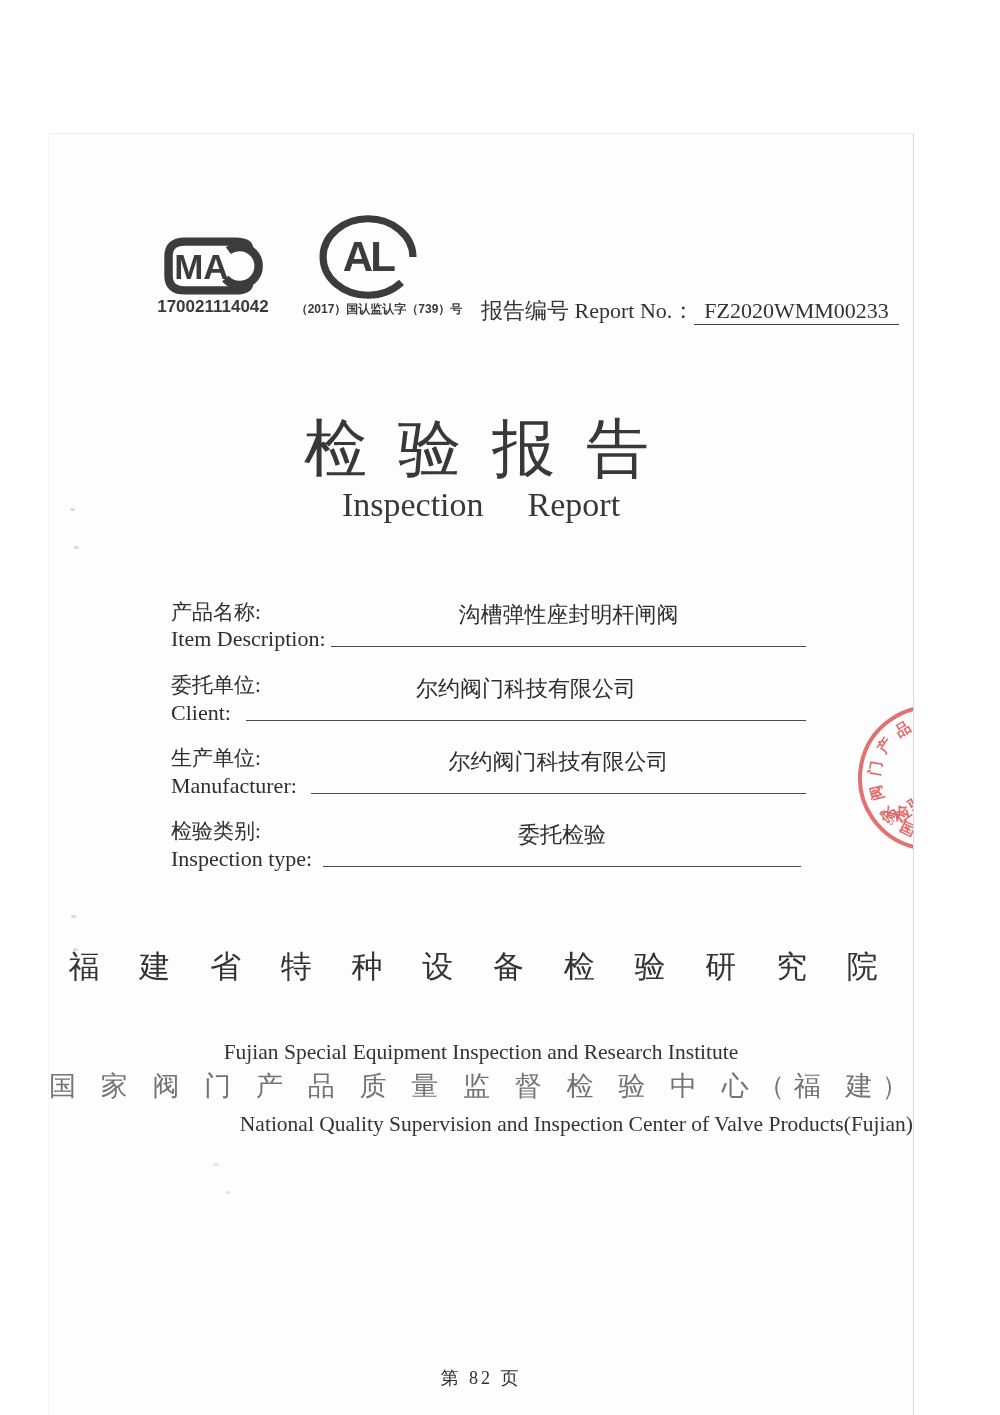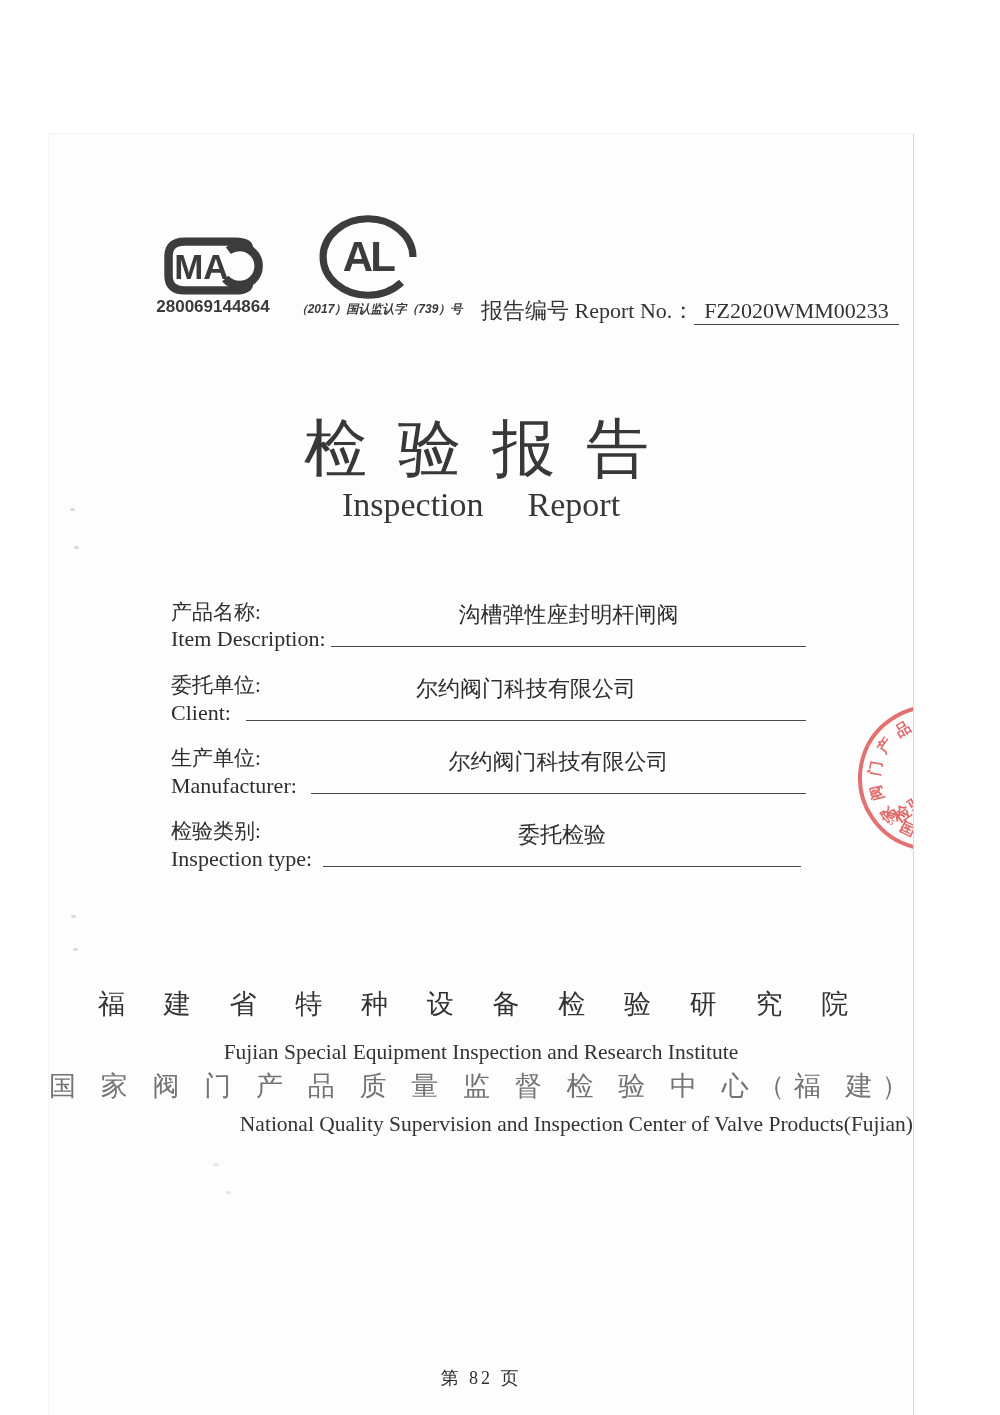--- a/index.html
+++ b/index.html
@@ -9,21 +9,21 @@
         border-right:1px solid #d6d6d6;border-top:1px solid #f1f1f1;border-left:1px solid #f4f4f4;
         overflow:hidden;}
   
   .cma{position:absolute;left:110px;top:97px;width:106px;height:70px;}
   .cma-num{position:absolute;left:104px;top:163px;width:120px;text-align:center;
            font-family:"Liberation Sans","DejaVu Sans",sans-serif;font-weight:bold;
            font-size:17px;color:#3a3a3a;letter-spacing:0px;}
   .cal{position:absolute;left:266px;top:80px;width:106px;height:86px;}
   .cal-cap{position:absolute;left:240px;top:167px;width:180px;text-align:center;
            font-family:"Liberation Sans","DejaVu Sans",sans-serif;font-weight:bold;
-           font-size:12px;color:#3a3a3a;font-style:italic;}
+           font-size:12px;color:#3a3a3a;}
   .report-line{position:absolute;left:432px;top:162px;font-size:22px;color:#333;white-space:nowrap;}
   .report-line .val{display:inline-block;padding:0 10px 0 10px;border-bottom:1.5px solid #444;}
   
   .title-zh{position:absolute;left:255px;top:272px;font-size:63px;color:#383838;
             letter-spacing:31px;white-space:nowrap;}
   .title-en{position:absolute;left:0;top:352px;width:864px;text-align:center;
             font-size:34px;color:#383838;white-space:nowrap;}
   .title-en .gap{display:inline-block;width:44px;}
   
   .lbl-zh,.lbl-en{position:absolute;left:122px;font-size:21px;color:#2e2e2e;white-space:nowrap;}
@@ -39,21 +39,21 @@
          transform:rotate(-35deg);opacity:.88;}
   .stamp-ring{position:absolute;left:0;top:0;width:138px;height:138px;border:4px solid #e05e5e;
               border-radius:50%;}
   .stamp .ac{position:absolute;width:18px;height:18px;text-align:center;line-height:18px;
              font-size:15px;font-weight:bold;color:#dd5858;}
   .stamp-inner{position:absolute;left:20px;top:74px;font-size:17px;font-weight:bold;
                color:#dd5858;letter-spacing:2px;white-space:nowrap;}
   .stamp .dg{position:absolute;width:10px;height:10px;font-size:8px;font-weight:bold;
              color:#dd5858;line-height:10px;text-align:center;}
   
-  .inst1z{position:absolute;left:0;top:852px;width:864px;text-align:center;font-size:27px;
+  .inst1z{position:absolute;left:0;top:812px;width:864px;text-align:center;font-size:31px;
           color:#333;letter-spacing:16px;white-space:nowrap;}
   .inst1e{position:absolute;left:0;top:906px;width:864px;text-align:center;font-size:21.5px;color:#333;}
   .inst2z{position:absolute;left:0;top:934px;width:864px;text-align:center;font-size:27px;
           color:#737373;letter-spacing:9px;white-space:nowrap;}
   .inst2e{position:absolute;left:0;top:978px;width:864px;text-align:right;font-size:21.5px;color:#333;}
   
   .footer{position:absolute;left:0;top:1232px;width:864px;text-align:center;font-size:18px;
           color:#2e2e2e;letter-spacing:3px;}
   
   .speck{position:absolute;background:#bfbfbf;opacity:.55;border-radius:2px;}
@@ -69,21 +69,21 @@
 <body>
 
 <div class="screen">
   <div class="page">
 
     <svg class="cma" viewBox="0 0 100 66">
       <path d="M 84 20 Q 88 10 72 10 L 24 10 Q 9 10 9 24 L 9 42 Q 9 56 24 56 L 72 56 Q 88 56 84 46" fill="none" stroke="#3c3c3c" stroke-width="8"></path>
       <circle cx="76" cy="33" r="18" fill="none" stroke="#3c3c3c" stroke-width="8" stroke-dasharray="43.2 29.8 40.1"></circle>
       <text x="40" y="45" text-anchor="middle" font-size="33" font-weight="bold" fill="#3c3c3c">MA</text>
     </svg>
-    <div class="cma-num">280069144864</div>
+    <div class="cma-num">170021114042</div>
 
     <svg class="cal" viewBox="0 0 110 90">
       <ellipse cx="55" cy="45" rx="47" ry="40" fill="none" stroke="#3c3c3c" stroke-width="7.5" stroke-dasharray="0 30 243.6"></ellipse>
       <text x="55" y="60" text-anchor="middle" font-size="44" font-weight="bold" fill="#3c3c3c" letter-spacing="-3">AL</text>
     </svg>
     <div class="cal-cap">（2017）国认监认字（739）号</div>
 
     <div class="report-line"><span>报告编号 Report No.：</span><span class="val">FZ2020WMM00233</span></div>
 
     <div class="title-zh">检验报告</div>

